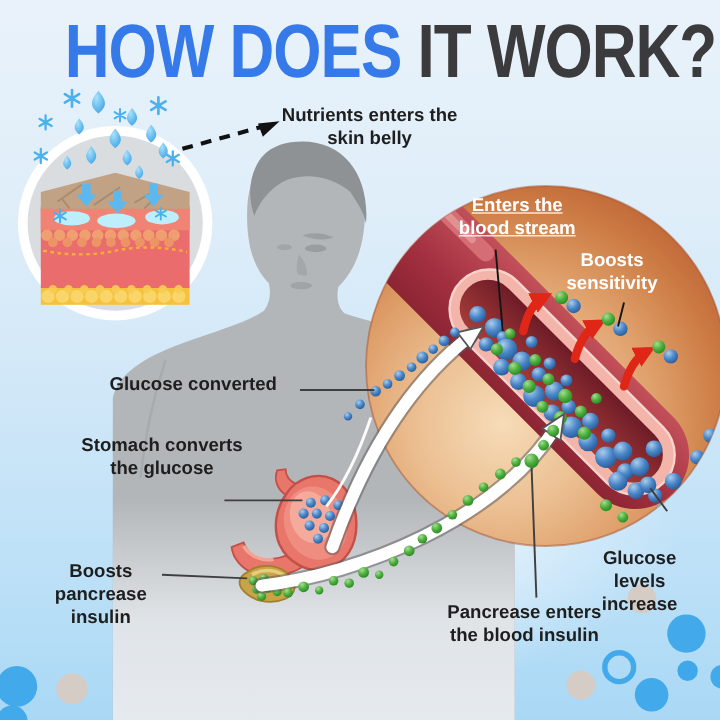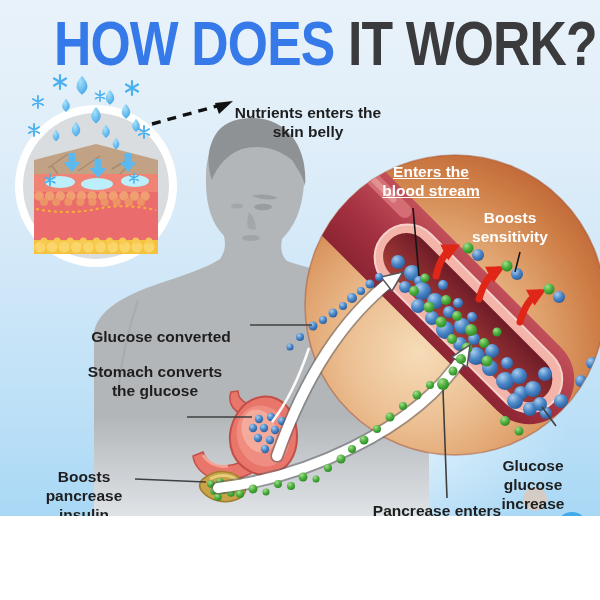--- a/index.html
+++ b/index.html
@@ -1,16 +1,16 @@
 <!DOCTYPE html>
 <html><head>
 <meta charset="utf-8">
 <style>
   html,body{margin:0;padding:0;background:#fff;}
-  .stage{position:relative;width:600px;height:516px;overflow:hidden;
+  .stage{position:relative;width:600px;height:600px;overflow:hidden;
          font-family:"Liberation Sans",sans-serif;
          background:linear-gradient(180deg,#e9f2fa 0%,#dfeef9 28%,#d2e8f8 52%,#bce0f7 80%,#a9d8f5 100%);}
   .glow{position:absolute;left:0;top:0;width:600px;height:600px;
         background:radial-gradient(ellipse 340px 200px at 55% 72%, rgba(255,255,255,.8), rgba(255,255,255,0) 70%);}
   .title{position:absolute;top:12px;left:0;width:600px;text-align:center;
          font-weight:bold;font-size:63px;line-height:1;letter-spacing:-1px;
          transform:scaleX(.82);transform-origin:50% 50%;white-space:nowrap;}
   .t-blue{color:#3679e8;}
   .t-dark{color:#3b3b3d;}
   .lbl{position:absolute;transform:translateX(-50%);text-align:center;
@@ -336,29 +336,29 @@
       <circle cx="484" cy="571" r="12" fill="#d5ccc5"></circle>
       <circle cx="543" cy="579" r="14" fill="#42a9ea"></circle>
       <circle cx="602" cy="564" r="10" fill="#42a9ea"></circle>
     </g>
   </svg>
 
   <h1 class="title" style="margin:0;">
     <span class="t-blue">HOW DOES</span><span class="t-dark"> IT WORK?</span>
   </h1>
 
-  <div class="lbl" style="left:308px;top:104px;">Nutrients enters the
+  <div class="lbl" style="left:308px;top:88px;">Nutrients enters the
 skin belly</div>
   <div class="lbl white" style="left:431px;top:163px;text-decoration:underline;">Enters the
 blood stream</div>
   <div class="lbl white" style="left:510px;top:209px;">Boosts
 sensitivity</div>
-  <div class="lbl" style="left:161px;top:328px;">Glucose converted</div>
-  <div class="lbl" style="left:135px;top:363px;margin-left:20px;">Stomach converts
+  <div class="lbl" style="left:161px;top:312px;">Glucose converted</div>
+  <div class="lbl" style="left:135px;top:363px;">Stomach converts
 the glucose</div>
   <div class="lbl" style="left:84px;top:468px;">Boosts
 pancrease
 insulin</div>
   <div class="lbl" style="left:437px;top:502px;">Pancrease enters
 the blood insulin</div>
-  <div class="lbl" style="left:533px;top:457px;">Glucose glucose
+  <div class="lbl" style="left:533px;top:457px;">Glucose levels
 increase</div>
 </div>
 
 </body></html>

